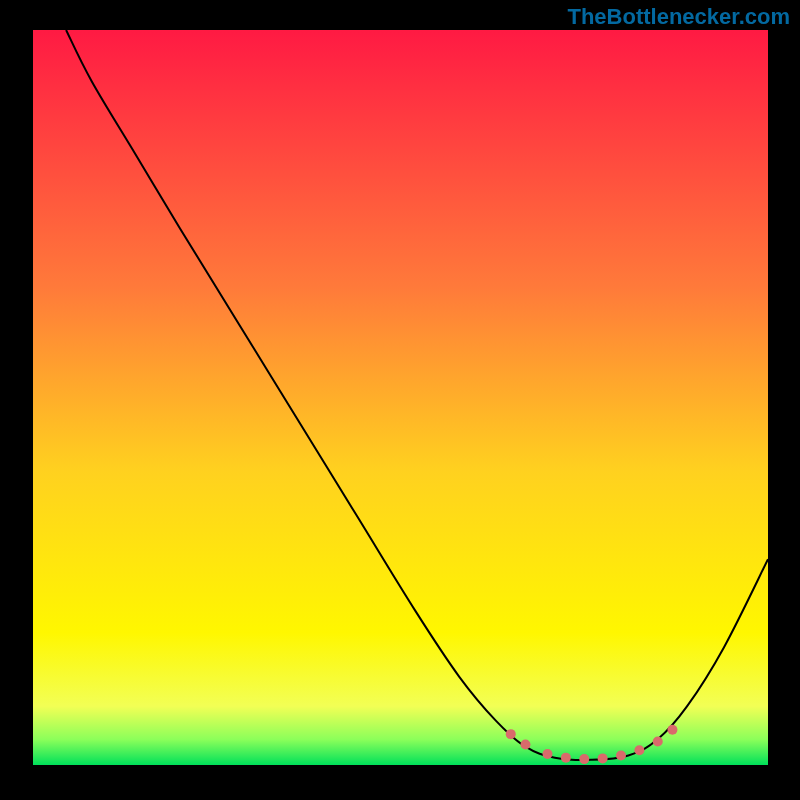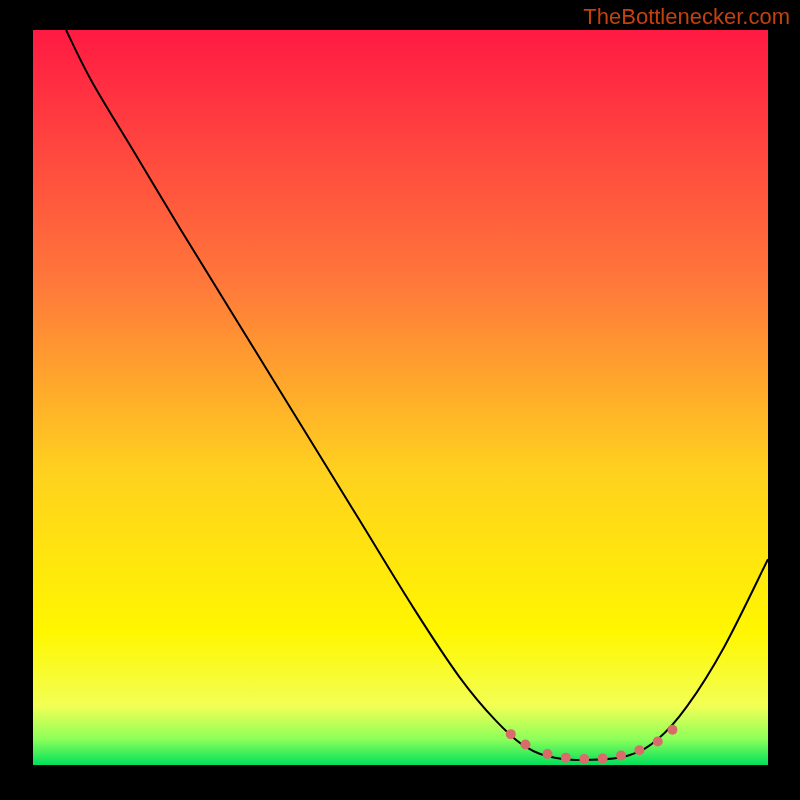--- a/index.html
+++ b/index.html
@@ -7,23 +7,23 @@
     width: 800px;
     height: 800px;
     background: #000;
     position: relative;
     font-family: Arial, sans-serif;
   }
   .watermark {
     position: absolute;
     top: 4px;
     right: 10px;
-    color: #c2410c;
+    color: #0369a1;
     font-size: 22px;
-    font-weight: 400;
+    font-weight: 700;
     z-index: 10;
   }
   .plot-area {
     position: absolute;
     left: 33px;
     top: 30px;
     width: 735px;
     height: 735px;
     overflow: hidden;
   }

